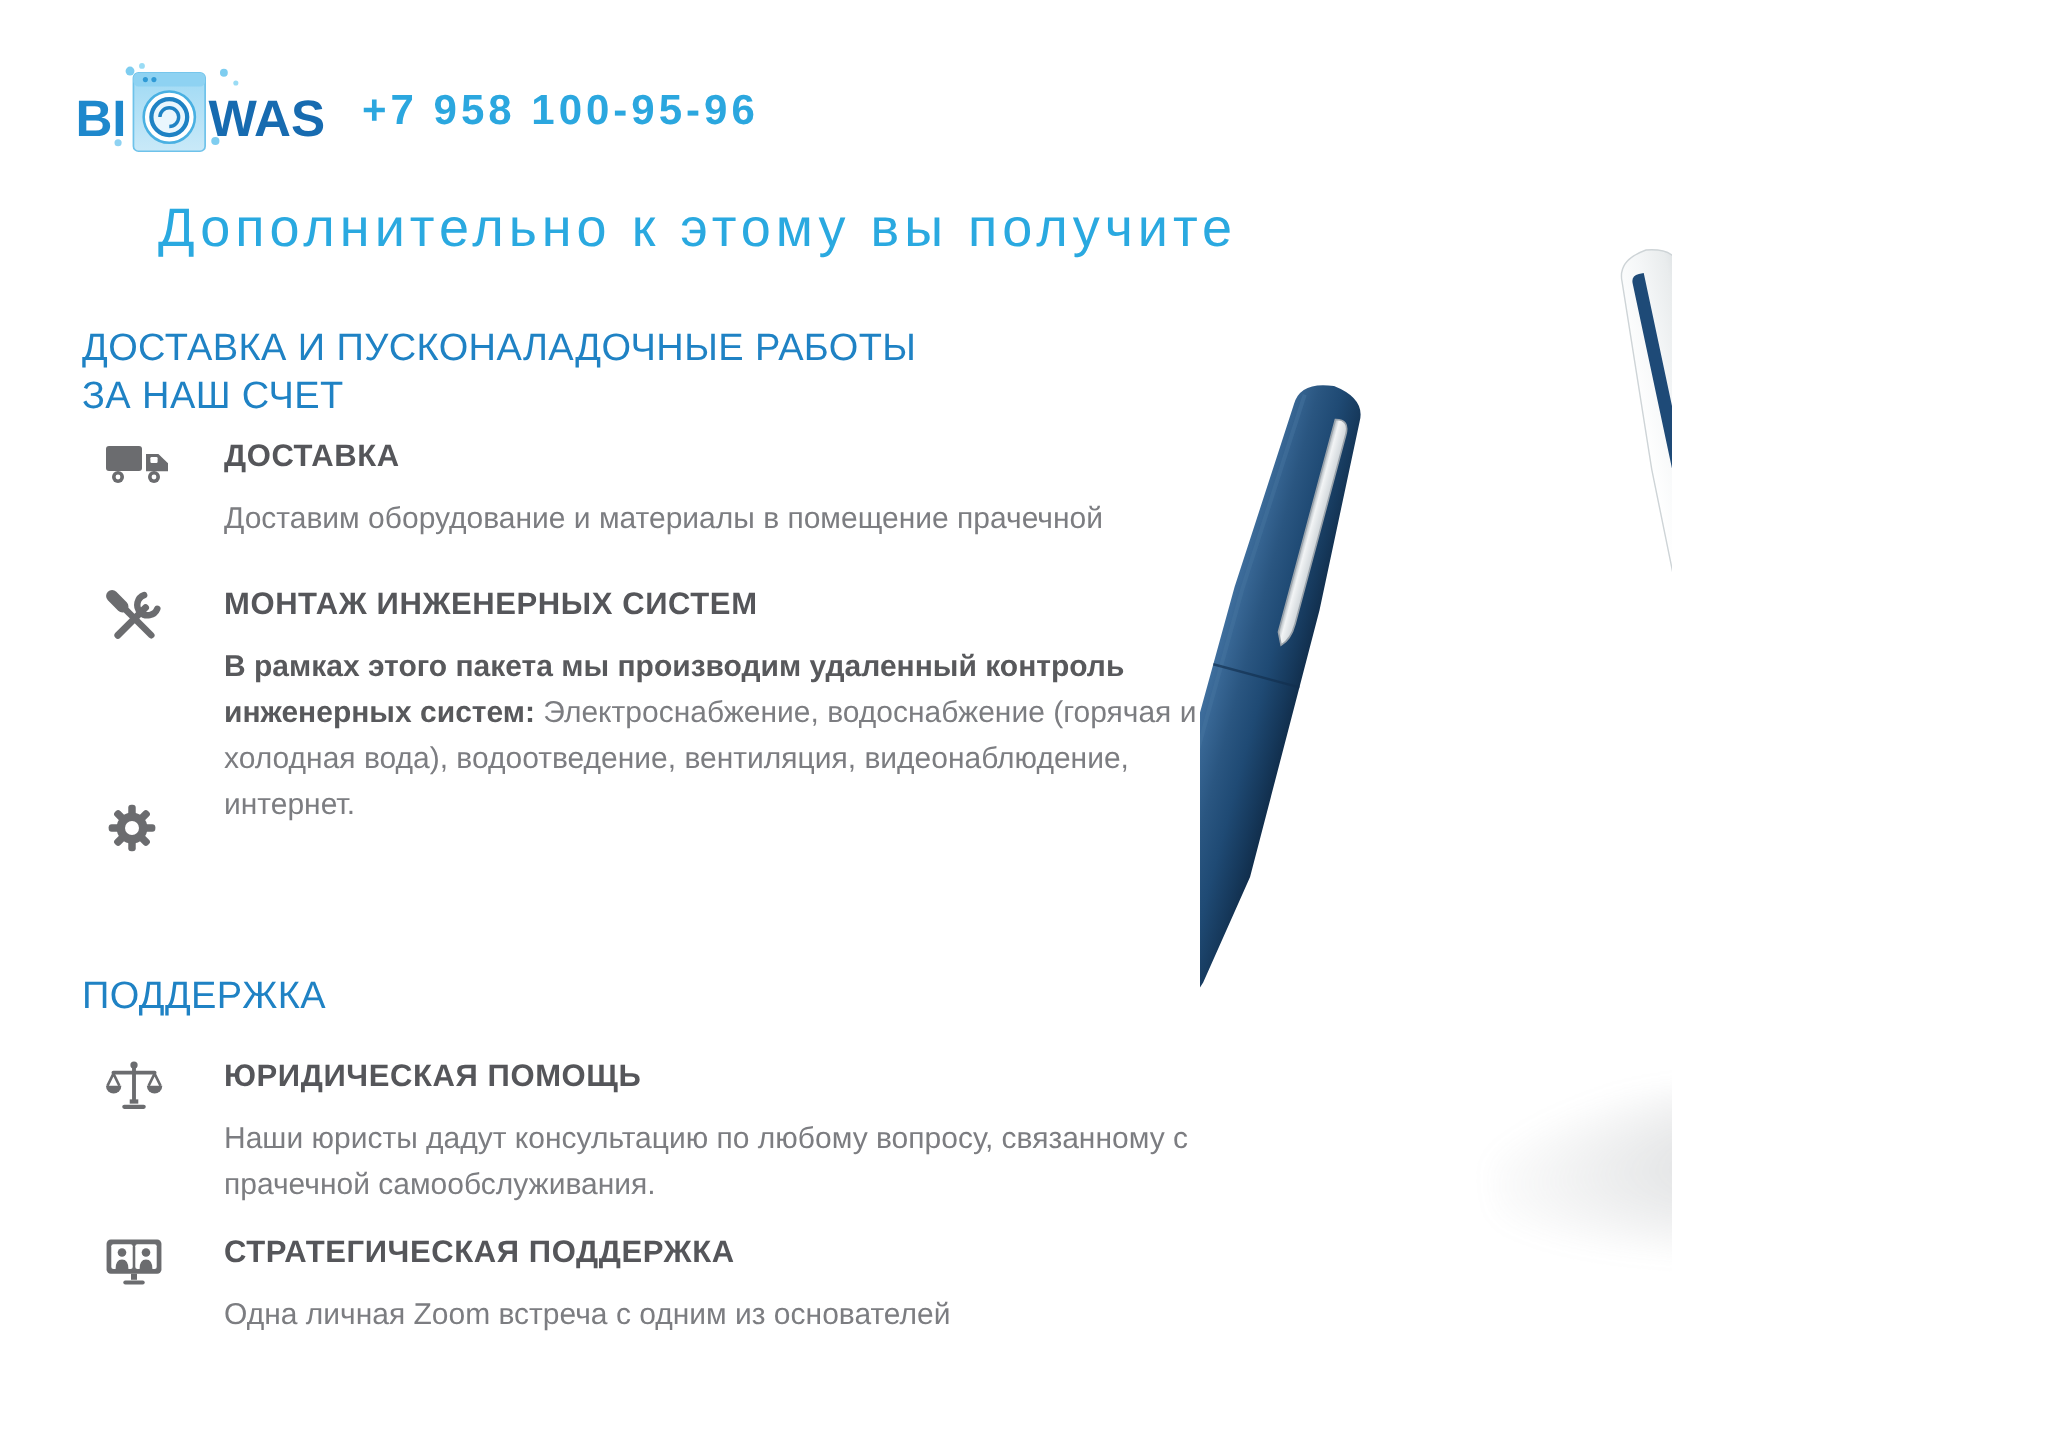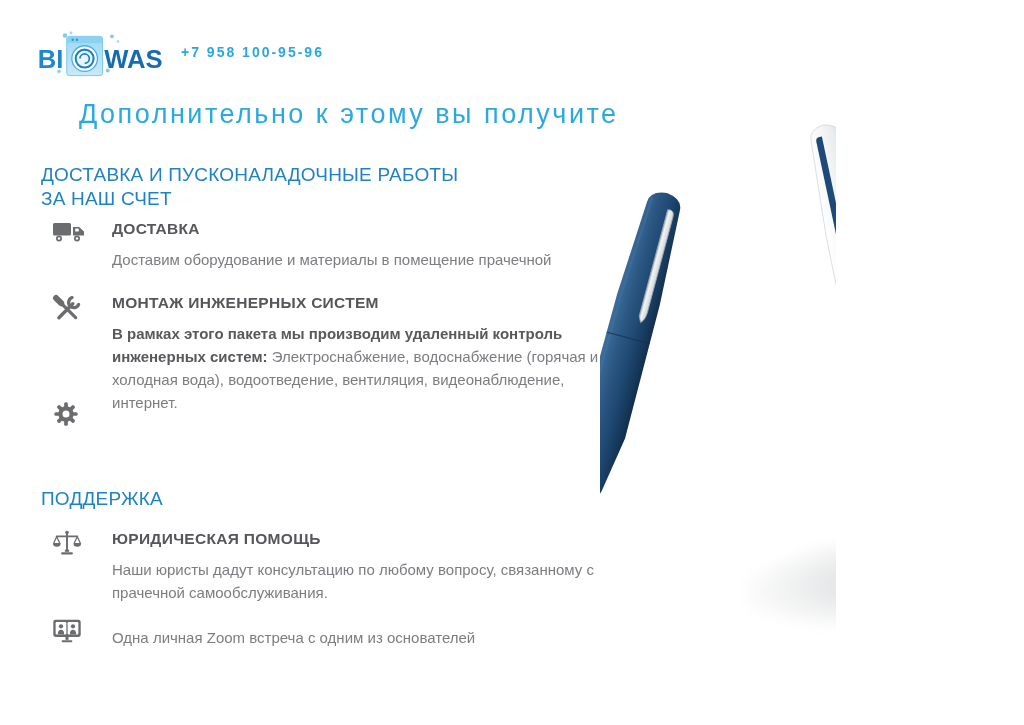--- a/index.html
+++ b/index.html
@@ -1,21 +1,21 @@
 <!DOCTYPE html>
 <html><head>
 <meta charset="utf-8">
 <style>
   * { margin:0; padding:0; box-sizing:border-box; }
   html,body { width:1024px; height:725px; overflow:hidden; background:#ffffff; }
   body { font-family:"Liberation Sans", sans-serif; position:relative; }
   .page { position:absolute; left:0; top:0; width:836px; height:725px; background:#ffffff; overflow:hidden; }
 
   .logo { position:absolute; left:36px; top:30px; width:128px; height:52px; }
-  .phone { position:absolute; left:181px; top:44px; font-size:14px; font-weight:bold;
+  .phone { position:absolute; left:181px; top:44px; font-size:21px; font-weight:bold;
            letter-spacing:2px; color:#2BA7DF; }
 
   .title { position:absolute; left:38px; top:99px; font-size:27px; font-weight:500;
            letter-spacing:2.5px; color:#2AA9E0; white-space:nowrap;margin-left:41px; }
 
   .sec-heading { position:absolute; left:41px; color:#1F82C4; font-size:19px; font-weight:normal;
                  line-height:24px; letter-spacing:0.2px; }
   .benefits-heading { top:163px; }
   .support-heading  { top:487px; }
 
@@ -176,20 +176,21 @@
         <rect x="14.6" y="3.7" width="10" height="11.6" rx="1" fill="#ffffff"></rect>
         <g fill="#6B6C6F">
           <circle cx="8.4" cy="7.6" r="2"></circle>
           <path d="M5.4 15.3 Q5.4 10.8 8.4 10.8 Q11.4 10.8 11.4 15.3 Z"></path>
           <circle cx="19.6" cy="7.6" r="2"></circle>
           <path d="M16.6 15.3 Q16.6 10.8 19.6 10.8 Q22.6 10.8 22.6 15.3 Z"></path>
         </g>
       </svg>
     </span>
     <div class="item-body">
+      <h3 class="item-title">СТРАТЕГИЧЕСКАЯ ПОДДЕРЖКА</h3>
       <p class="item-desc">Одна личная Zoom встреча с одним из основателей</p>
     </div>
   </div>
 
   <div class="pen-shadow"></div>
   <div class="pens">
     <svg width="424" height="480" viewBox="0 0 424 480">
       <defs>
         <linearGradient id="penBlue" x1="0" y1="0" x2="1" y2="0">
           <stop offset="0" stop-color="#3f6f9e"></stop>

